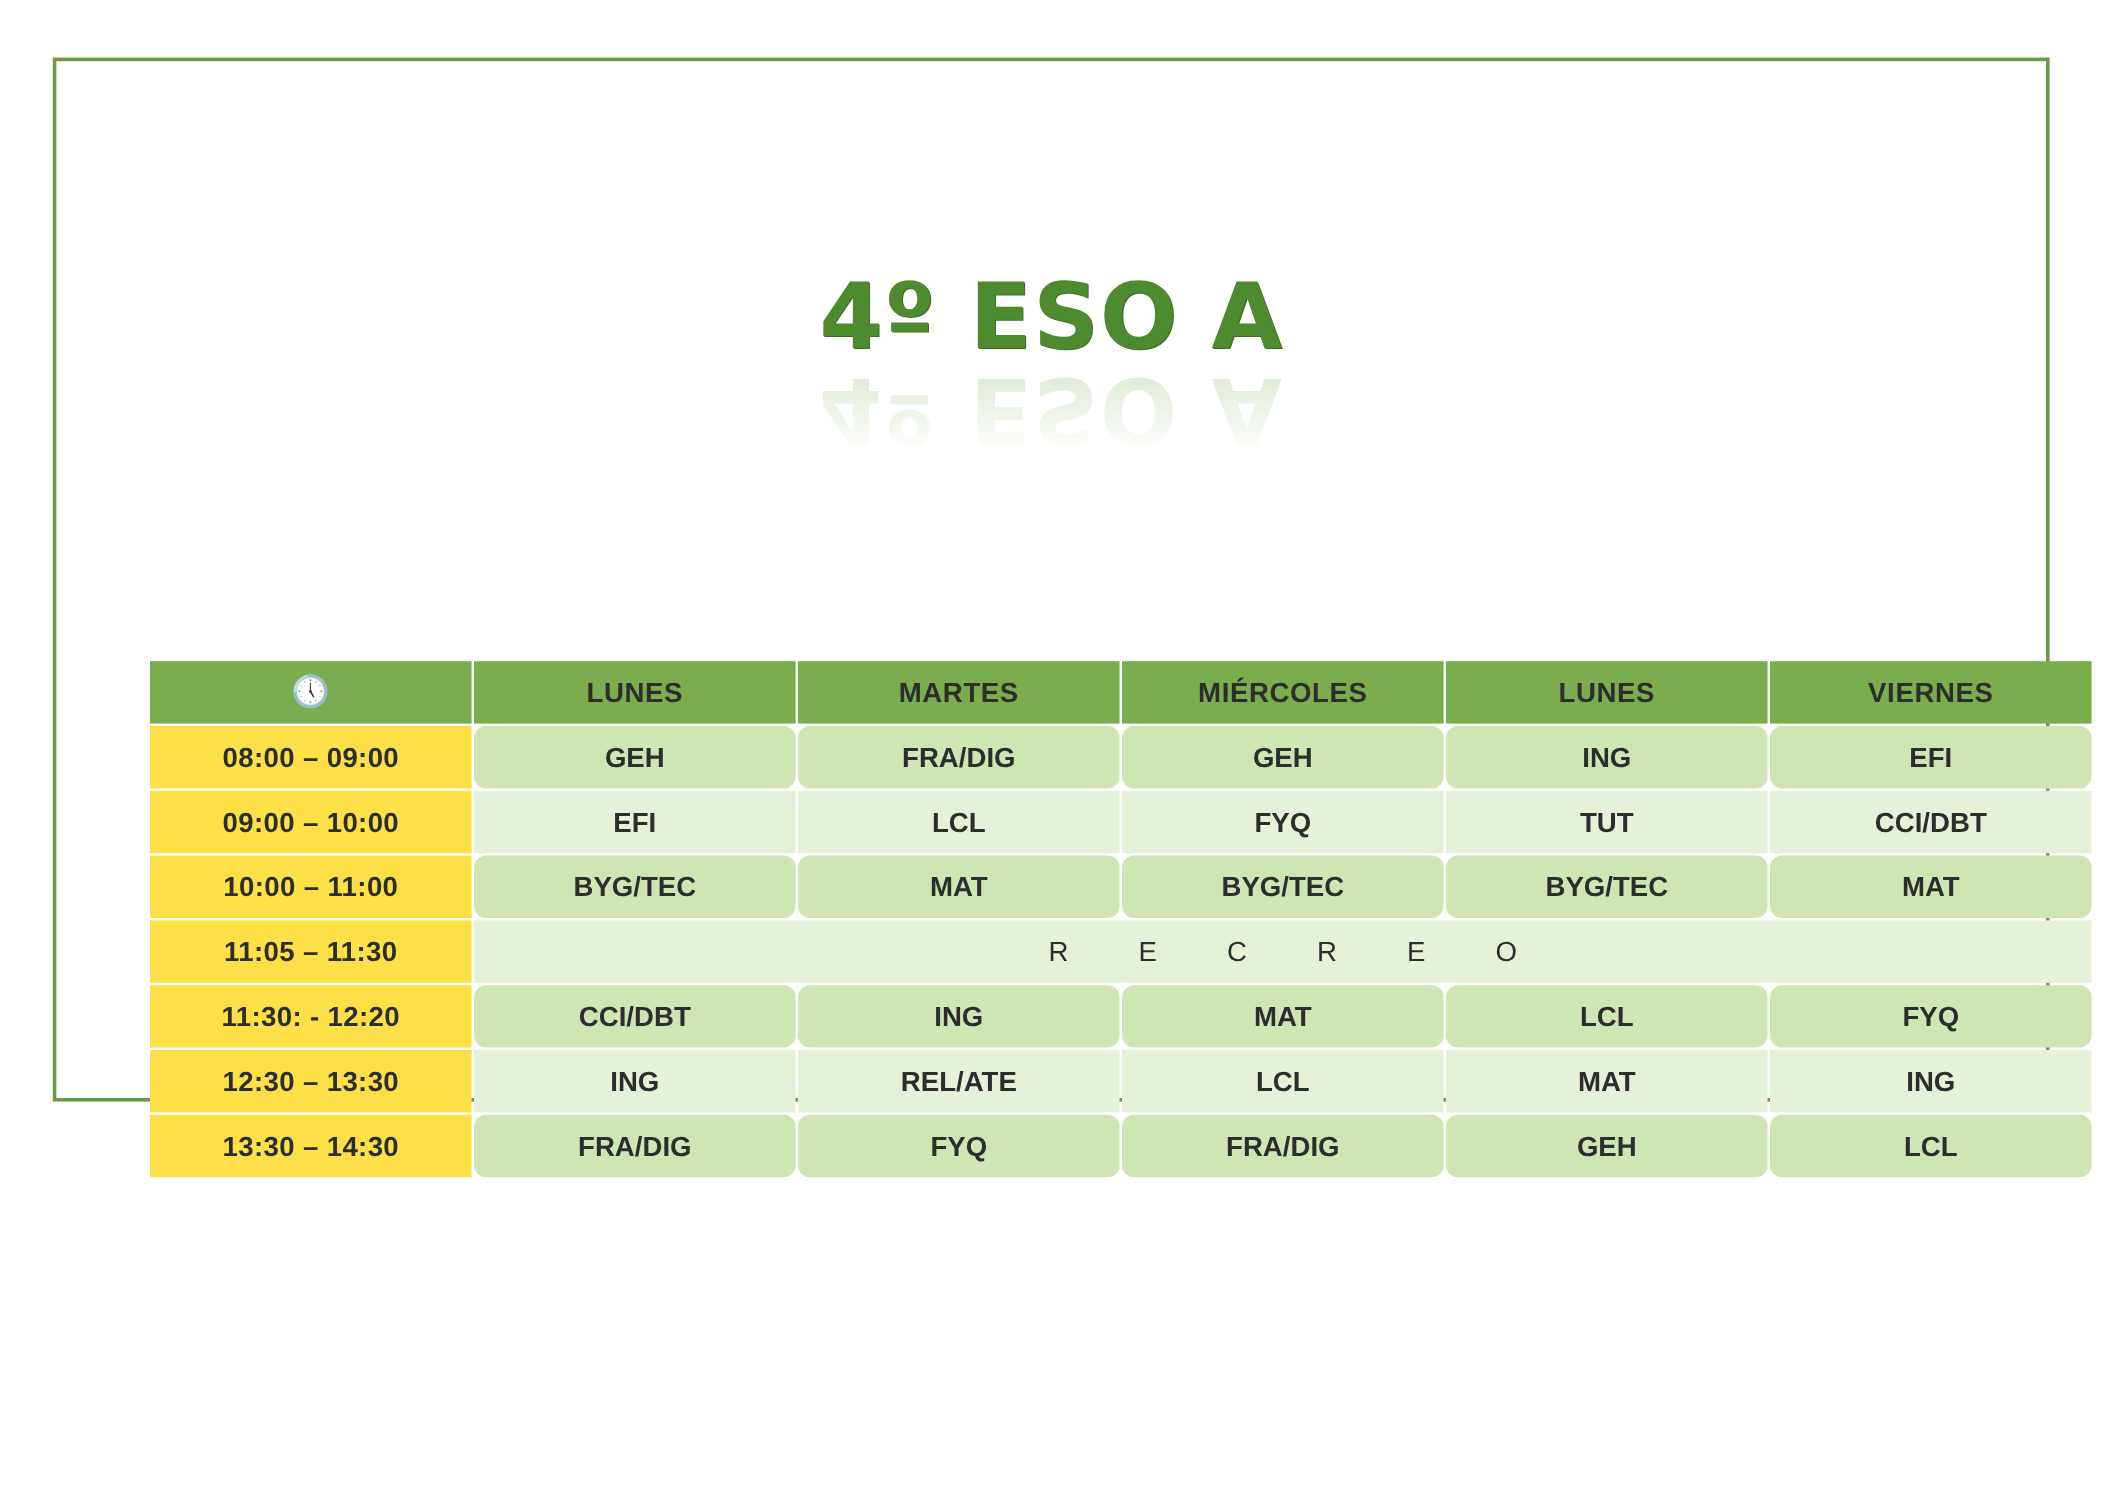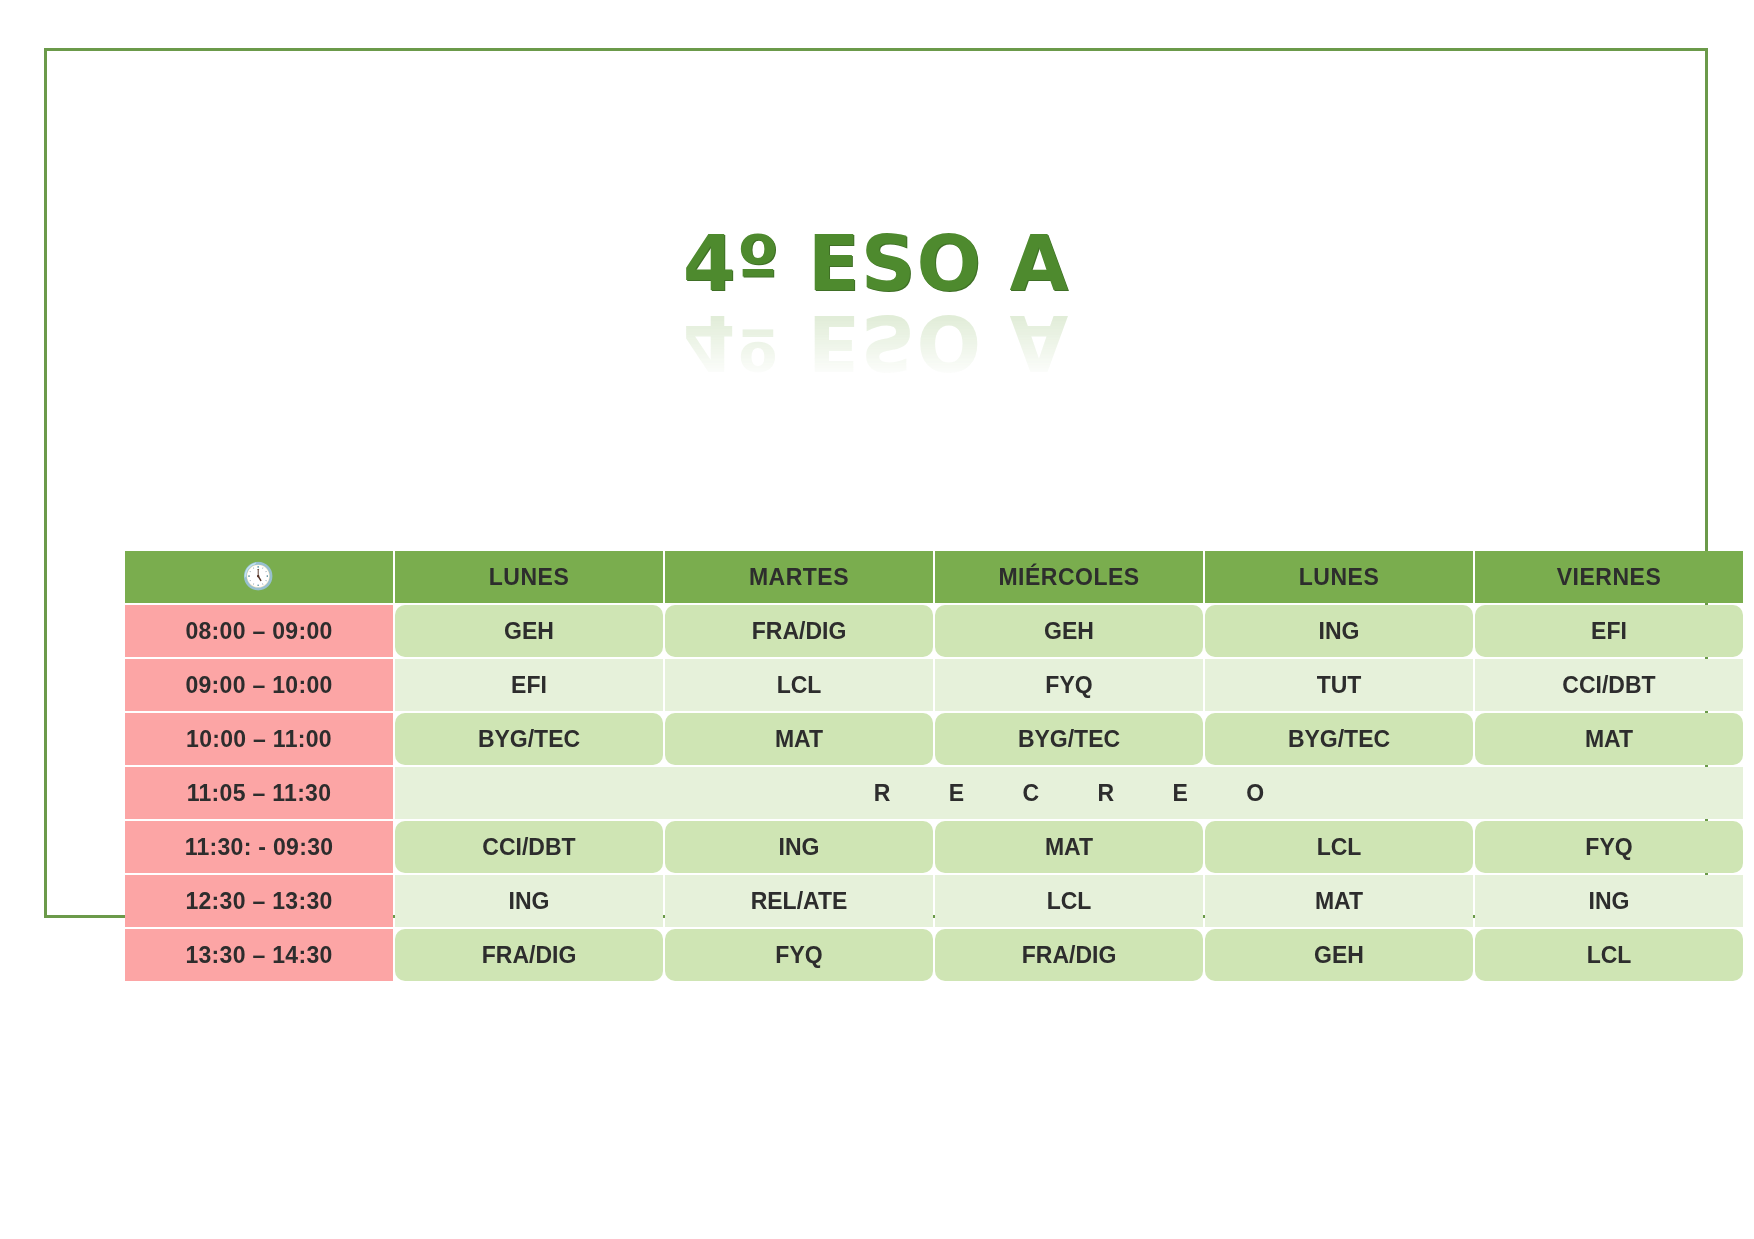--- a/index.html
+++ b/index.html
@@ -83,36 +83,36 @@
     font-weight: bold;
     letter-spacing: 0.5px;
     height: 56px;
   }
   .head-clock {
     background: #7aad4e;
     color: #ffffff;
     height: 56px;
   }
   .hour-cell {
-    background: #fca5a5;
+    background: #fde047;
     color: #ffffff;
     font-weight: bold;
     font-size: 25px;
     letter-spacing: 0.3px;
     margin-left: 48px;
   }
   .subject {
     font-weight: bold;
     font-size: 23px;
   }
   .row-alt-a .subject { background: #cfe5b4; border-radius: 10px; }
   .row-alt-b .subject { background: #e6f1da; }
   .break-cell {
     background: #e6f1da;
-    font-weight: bold;
+    font-weight: normal;
     font-size: 23px;
     letter-spacing: 26px;
     text-indent: 26px;
   }
   .clock-icon {
     display: inline-block;
     line-height: 1;
     font-size: 26px;
     color: #ffffff;
   }
@@ -171,21 +171,21 @@
         <td class="subject">MAT</td>
         <td class="subject">BYG/TEC</td>
         <td class="subject">BYG/TEC</td>
         <td class="subject">MAT</td>
       </tr>
       <tr>
         <td class="hour-cell">11:05 – 11:30</td>
         <td class="break-cell" colspan="5">R E C R E O</td>
       </tr>
       <tr class="row-alt-a">
-        <td class="hour-cell">11:30: - 09:30</td>
+        <td class="hour-cell">11:30: - 12:20</td>
         <td class="subject">CCI/DBT</td>
         <td class="subject">ING</td>
         <td class="subject">MAT</td>
         <td class="subject">LCL</td>
         <td class="subject">FYQ</td>
       </tr>
       <tr class="row-alt-b">
         <td class="hour-cell">12:30 – 13:30</td>
         <td class="subject">ING</td>
         <td class="subject">REL/ATE</td>

